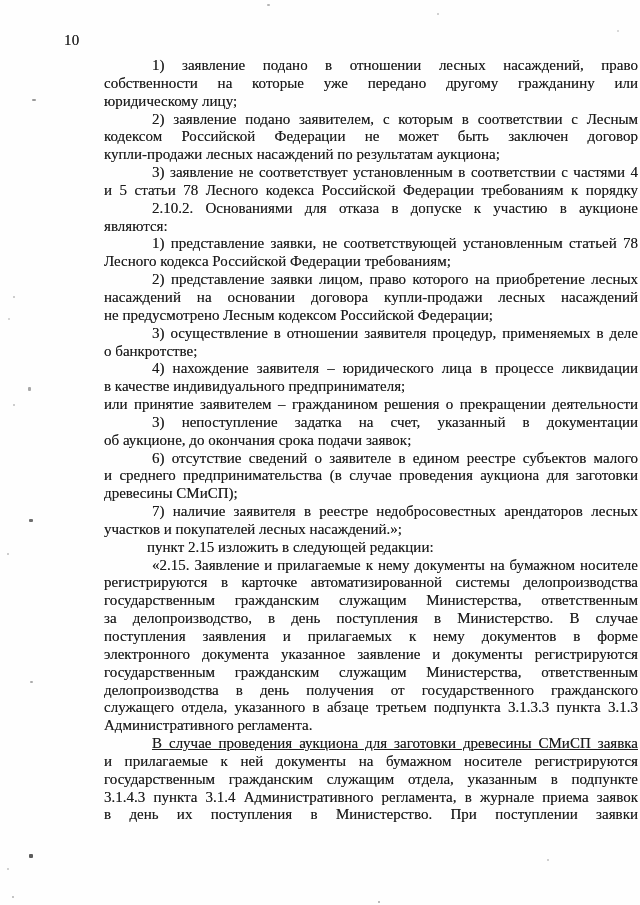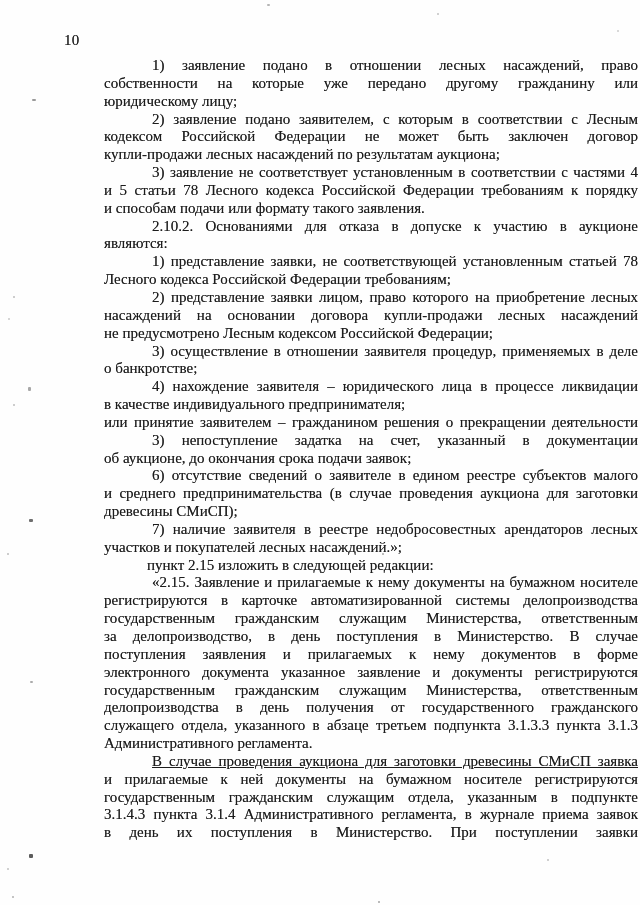--- a/index.html
+++ b/index.html
@@ -53,21 +53,20 @@
         <div class="line last">юридическому лицу;</div>
       </div>
       <div class="paragraph">
         <div class="line" style="padding-left: 48px;">2) заявление подано заявителем, с которым в соответствии с Лесным</div>
         <div class="line">кодексом Российской Федерации не может быть заключен договор</div>
         <div class="line last">купли-продажи лесных насаждений по результатам аукциона;</div>
       </div>
       <div class="paragraph">
         <div class="line" style="padding-left: 48px;">3) заявление не соответствует установленным в соответствии с частями 4</div>
         <div class="line">и 5 статьи 78 Лесного кодекса Российской Федерации требованиям к порядку</div>
-        <div class="line last">и способам подачи или формату такого заявления.</div>
       </div>
       <div class="paragraph">
         <div class="line" style="padding-left: 48px;">2.10.2. Основаниями для отказа в допуске к участию в аукционе</div>
         <div class="line last">являются:</div>
       </div>
       <div class="paragraph">
         <div class="line" style="padding-left: 48px;">1) представление заявки, не соответствующей установленным статьей 78</div>
         <div class="line last">Лесного кодекса Российской Федерации требованиям;</div>
       </div>
       <div class="paragraph">

